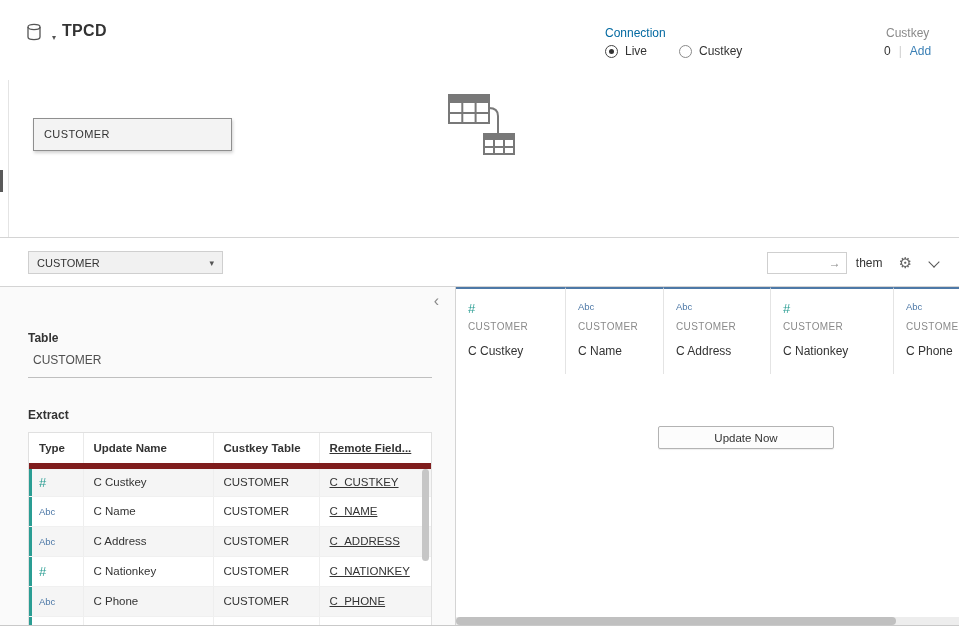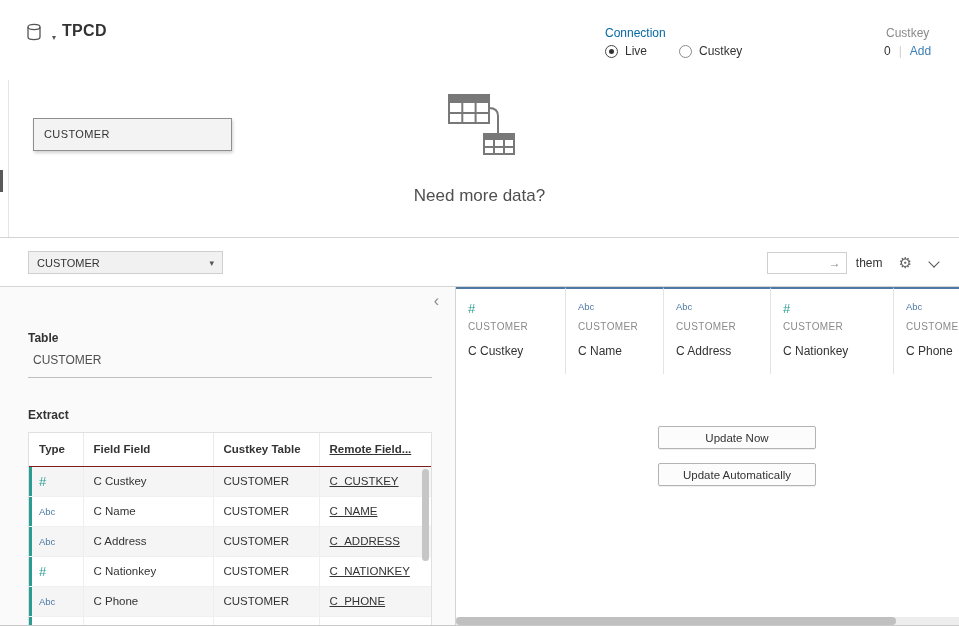--- a/index.html
+++ b/index.html
@@ -51,39 +51,39 @@
   .chev-btn::after { content:""; position:absolute; left:4px; top:3px; width:7px; height:7px; border-right:1.5px solid #555; border-bottom:1.5px solid #555; transform:rotate(45deg); }
 
   
   .left-pane { position:absolute; left:0; top:287px; width:456px; height:339px; background:#fafafa; border-right:1px solid #d4d4d4; }
   .collapse-btn { position:absolute; right:16px; top:5px; font-size:16px; color:#8a8a8a; cursor:pointer; }
   .name-label { position:absolute; left:28px; top:44px; font-size:12px; font-weight:bold; color:#333; }
   .name-value { position:absolute; left:28px; top:62px; width:404px; font-size:12px; color:#4f4f4f; padding:4px 0 10px 5px; border-bottom:1px solid #bfbfbf; cursor:text; }
   .fields-label { position:absolute; left:28px; top:121px; font-size:12px; font-weight:bold; color:#333; }
   .fields-table-wrap { position:absolute; left:28px; top:145px; width:404px; height:194px; overflow:hidden; background:#fff; border:1px solid #e0e0e0; border-bottom:none; }
   table.fields { width:100%; border-collapse:collapse; table-layout:fixed; }
-  .fields th { height:33px; font-size:11.5px; font-weight:bold; color:#333; text-align:left; padding:0 10px; background:#fff; border-bottom:1px solid #7f1d1d; border-right:1px solid #eaeaea; white-space:nowrap; overflow:hidden; }
+  .fields th { height:33px; font-size:11.5px; font-weight:bold; color:#333; text-align:left; padding:0 10px; background:#fff; border-bottom:6px solid #7f1d1d; border-right:1px solid #eaeaea; white-space:nowrap; overflow:hidden; }
   .fields td { height:30px; font-size:11.5px; color:#333; padding:0 10px; border-right:1px solid #eee; border-bottom:1px solid #f0f0f0; white-space:nowrap; overflow:hidden; }
   .fields th:last-child, .fields td:last-child { border-right:none;text-decoration:underline; }
   .fields tbody tr:nth-child(odd) { background:#f5f5f5; }
   .fields tbody tr:nth-child(even) { background:#fff; }
   .fields tbody td:first-child { box-shadow:inset 3px 0 0 #2a9d93; }
   .dt-num { color:#2a9d93; font-size:13px; }
   .dt-str { color:#4e79a7; font-size:9.5px; }
   .vscroll-thumb { position:absolute; right:2px; top:36px; width:7px; height:92px; background:#c6c6c6; border-radius:4px; cursor:pointer; }
 
   
   .grid-pane { position:absolute; left:456px; top:287px; right:0; height:339px; background:#fff; overflow:hidden; }
   .grid-header { display:flex; }
   .gcol { flex:none; border-top:2px solid #4e79a7; border-right:1px solid #e4e4e4; padding:12px 12px 16px; background:#fff; cursor:pointer; overflow:hidden; }
   .gcol:nth-child(1){ width:110px; } .gcol:nth-child(2){ width:98px; } .gcol:nth-child(3){ width:107px; } .gcol:nth-child(4){ width:123px; } .gcol:nth-child(5){ width:130px; }
   .gtype { display:block; height:14px; margin-bottom:6px; }
   .gtable { font-size:10px; color:#8a8a8a; letter-spacing:.4px; margin-bottom:12px; white-space:nowrap; }
   .gfield { font-size:12px; color:#333; white-space:nowrap; }
-  .update-btn { position:absolute; width:158px; height:23px; background:#fcfcfc; border:1px solid #b3b3b3; border-radius:2px; font-size:11.5px; color:#333; font-family:inherit; cursor:pointer; box-shadow:0 1px 1px rgba(0,0,0,.07); }
+  .update-btn { position:absolute; width:176px; height:23px; background:#fcfcfc; border:1px solid #b3b3b3; border-radius:2px; font-size:11.5px; color:#333; font-family:inherit; cursor:pointer; box-shadow:0 1px 1px rgba(0,0,0,.07); }
   .update-now { left:202px; top:139px; }
   .update-auto { left:202px; top:176px; }
   .hscroll { position:absolute; left:0; right:0; bottom:1px; height:8px; background:#ededed; }
   .hscroll-thumb { position:absolute; left:0; top:0; height:100%; width:440px; background:#c0c0c0; border-radius:4px; cursor:pointer; }
   .bottom-line { position:absolute; left:0; right:0; bottom:0; height:1px; background:#c9c9c9; }
 </style>
 </head>
 <body>
 
 <div class="app">
@@ -133,21 +133,20 @@
           <line x1="15" y1="21" x2="55" y2="21"></line>
           <path d="M55 16 c6 0 9 3 9 8 v18"></path>
           <rect x="50" y="42" width="30" height="20"></rect>
           <line x1="60" y1="48" x2="60" y2="62"></line>
           <line x1="70" y1="48" x2="70" y2="62"></line>
           <line x1="50" y1="55" x2="80" y2="55"></line>
         </g>
         <rect x="15" y="3" width="40" height="8" fill="#787878"></rect>
         <rect x="50" y="42" width="30" height="6" fill="#787878"></rect>
       </svg>
-      <div class="empty-title">Need more data?</div>
     </div>
   </div>
 
   <div class="toolbar">
     <div class="table-select">
       <span>CUSTOMER</span>
       <span class="select-caret">▾</span>
     </div>
     <div class="toolbar-right">
       <div class="rows-box">
@@ -172,21 +171,21 @@
       <table class="fields">
         <colgroup>
             <col style="width:54px">
             <col style="width:130px">
             <col style="width:106px">
             <col style="width:114px">
           </colgroup>
         <thead>
           <tr>
             <th>Type</th>
-            <th>Field Field</th>
+            <th>Update Name</th>
             <th>Custkey Table</th>
             <th>Remote Field...</th>
           </tr>
         </thead>
         <tbody>
           <tr>
             <td><span class="dtype dt-num">#</span></td>
             <td>C Custkey</td>
             <td>CUSTOMER</td>
             <td>C_CUSTKEY</td>
@@ -250,21 +249,20 @@
         <div class="gfield">C Nationkey</div>
       </div>
       <div class="gcol">
         <span class="gtype dtype dt-str">Abc</span>
         <div class="gtable">CUSTOMER</div>
         <div class="gfield">C Phone</div>
       </div>
     </div>
 
     <button class="update-btn update-now">Update Now</button>
-    <button class="update-btn update-auto">Update Automatically</button>
 
     <div class="hscroll">
       <div class="hscroll-thumb"></div>
     </div>
   </div>
 
   <div class="bottom-line"></div>
 </div>
 
 </body></html>

